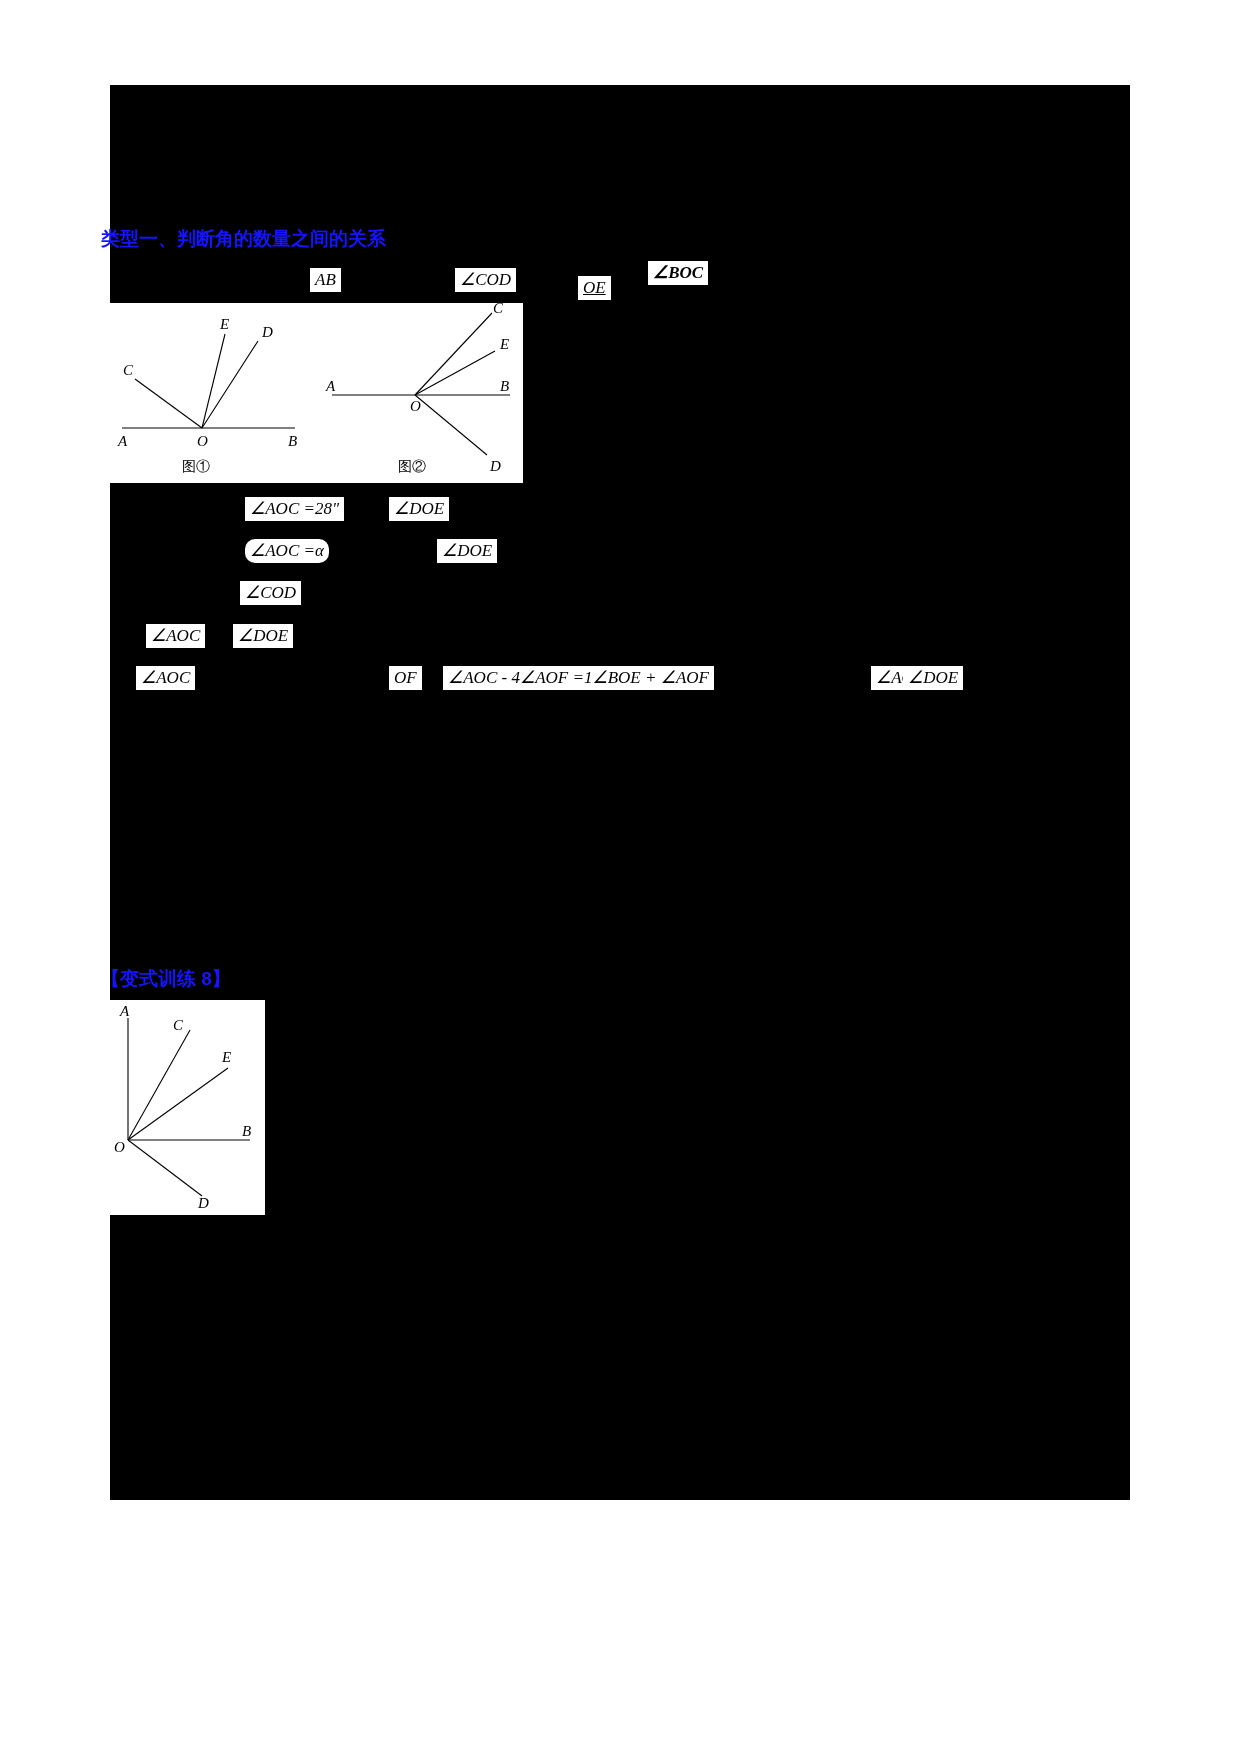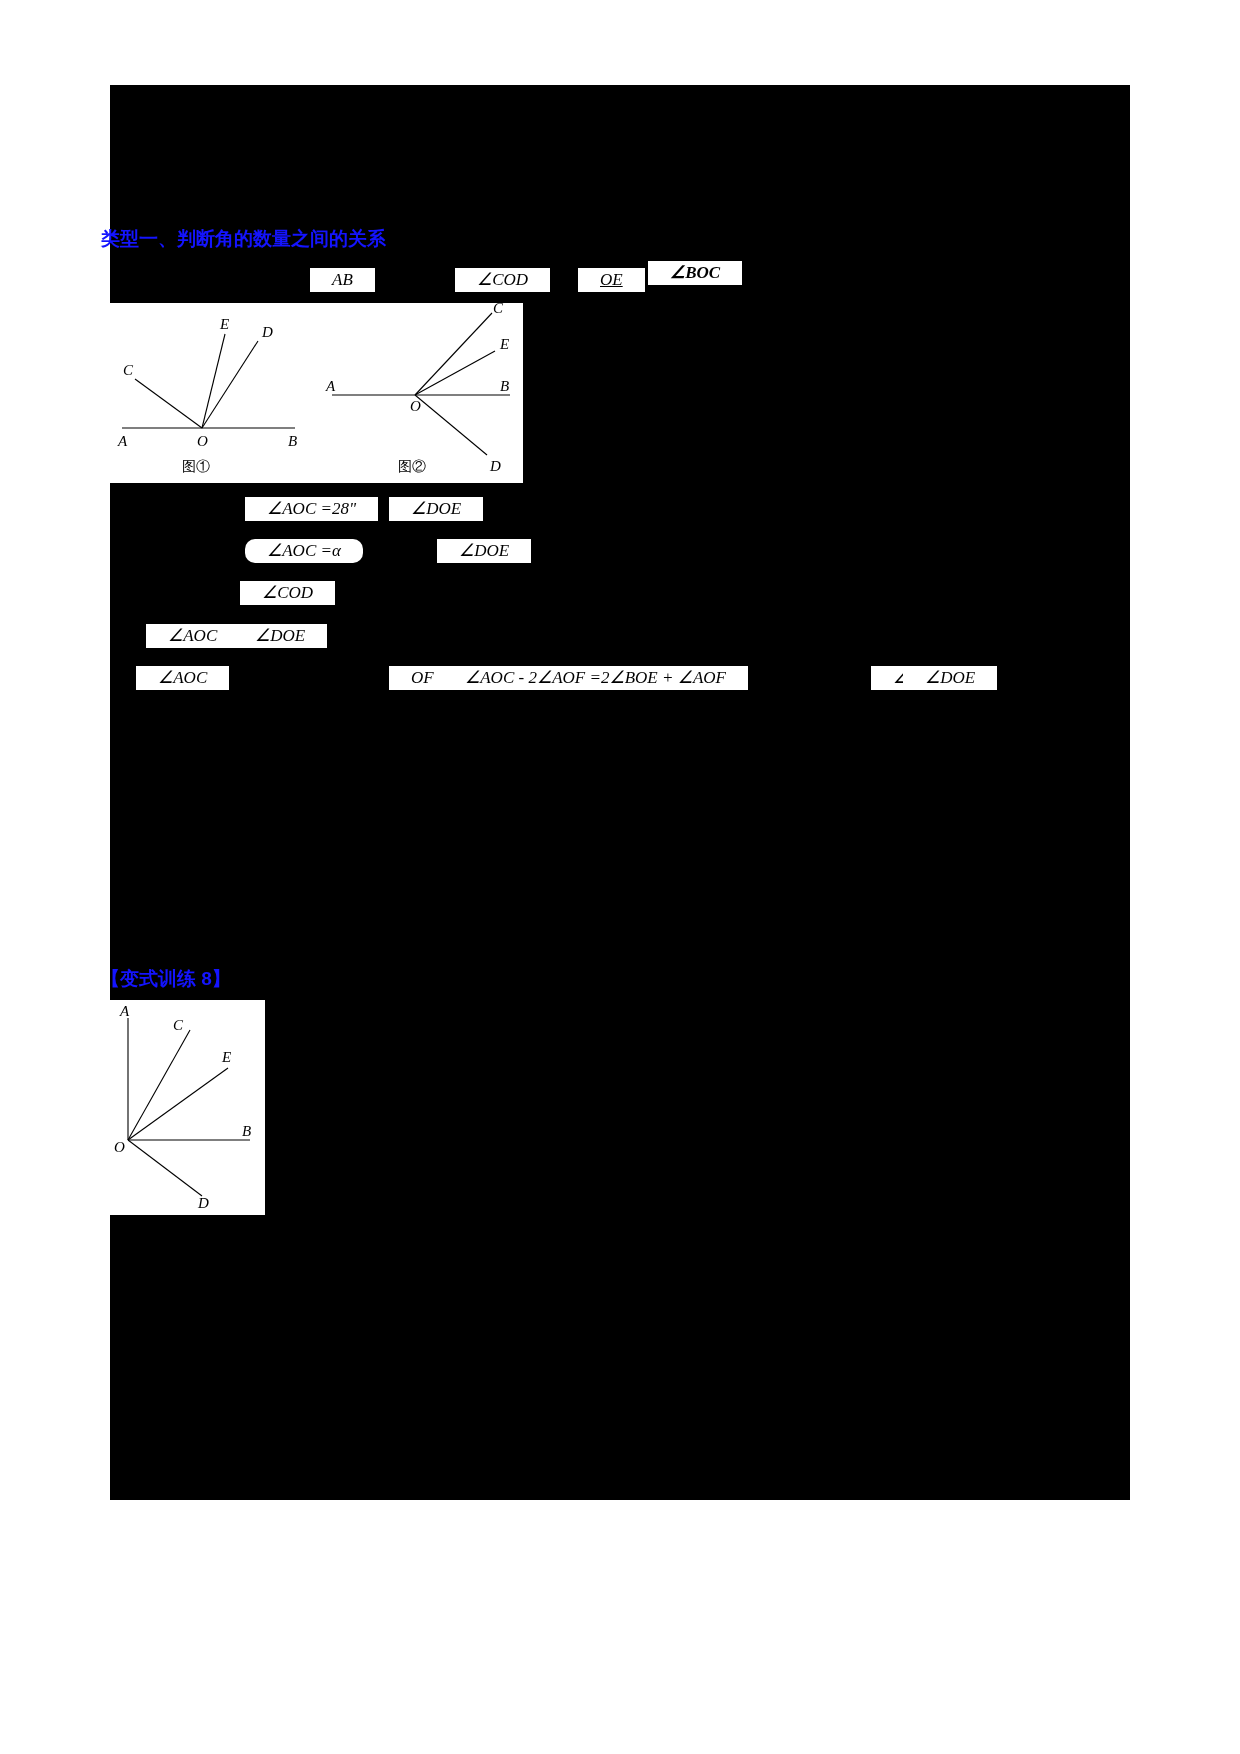--- a/index.html
+++ b/index.html
@@ -32,21 +32,21 @@
     white-space: nowrap;
   }
   .mathbox {
     position: absolute;
     background: #ffffff;
     color: #000000;
     font-family: "Liberation Serif", serif;
     font-style: italic;
     font-size: 17px;
     line-height: 22px;
-    padding: 1px 22px;
+    padding: 1px 5px;
     white-space: nowrap;
   }
   .figure-white {
     position: absolute;
     background: #ffffff;
   }
   .fig-label {
     font-family: "Liberation Serif", serif;
     font-style: italic;
     font-size: 15px;
@@ -63,37 +63,37 @@
 <body>
 
 <div class="page-block"></div>
 
 <div class="heading-red" style="left:101px; top:226px;text-align:center;">类型一、判断角的数量之间的关系</div>
 
 <div class="heading-red" style="left:101px; top:966px;">【变式训练 8】</div>
 
 <div class="mathbox" style="left:310px; top:268px;">AB</div>
 <div class="mathbox" style="left:455px; top:268px;">∠COD</div>
-<div class="mathbox" style="left:578px; top:268px;text-decoration:underline;">OE</div>
+<div class="mathbox" style="left:578px; top:276px;text-decoration:underline;">OE</div>
 <div class="mathbox" style="left:648px; top:261px;font-weight:bold;">∠BOC</div>
 
 <div class="mathbox" style="left:245px; top:497px;">∠AOC =28"</div>
 <div class="mathbox" style="left:389px; top:497px;">∠DOE</div>
 
 <div class="mathbox" style="left:245px; top:539px;border-radius:10px;">∠AOC =α</div>
 <div class="mathbox" style="left:437px; top:539px;">∠DOE</div>
 
 <div class="mathbox" style="left:240px; top:581px;">∠COD</div>
 
 <div class="mathbox" style="left:146px; top:624px;">∠AOC</div>
 <div class="mathbox" style="left:233px; top:624px;">∠DOE</div>
 
 <div class="mathbox" style="left:136px; top:666px;">∠AOC</div>
 <div class="mathbox" style="left:353px; top:666px;margin-left:36px;">OF</div>
-<div class="mathbox" style="left:443px; top:666px;">∠AOC - 2∠AOF =2∠BOE + ∠AOF</div>
+<div class="mathbox" style="left:443px; top:666px;">∠AOC - 4∠AOF =1∠BOE + ∠AOF</div>
 <div class="mathbox" style="left:823px; top:666px;margin-left:48px;">∠AOF</div>
 <div class="mathbox" style="left:903px; top:666px;">∠DOE</div>
 
 <div class="figure-white" style="left:110px; top:303px; width:413px; height:180px;">
   <svg width="413" height="180" viewBox="0 0 413 180">
 
     <g stroke="#000000" stroke-width="1.1" fill="none">
       <line x1="12" y1="125" x2="185" y2="125"></line>
       <line x1="92" y1="125" x2="25" y2="76"></line>
       <line x1="92" y1="125" x2="115" y2="31"></line>

